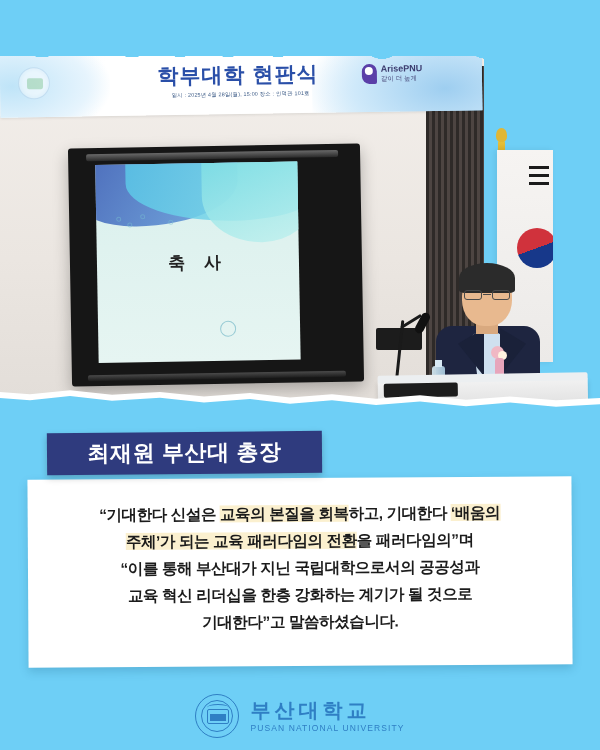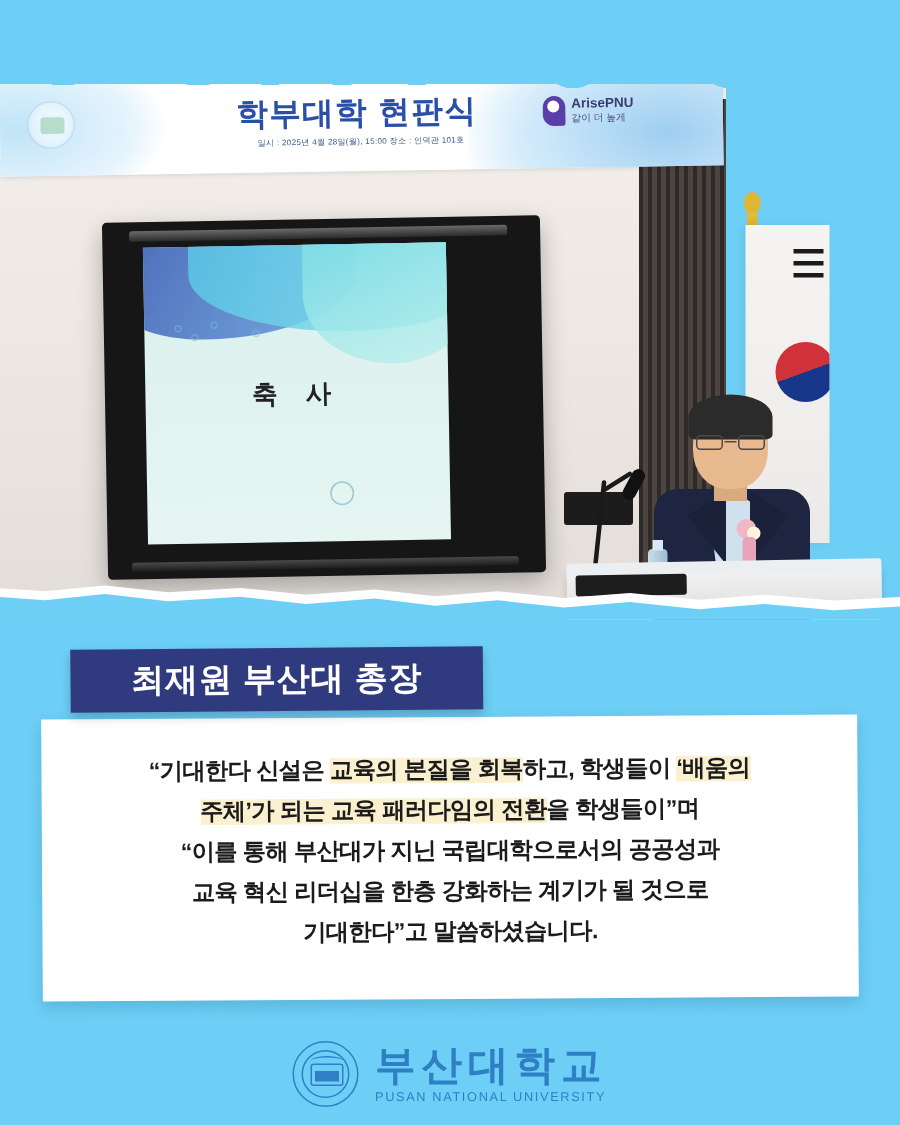--- a/index.html
+++ b/index.html
@@ -302,21 +302,21 @@
   .f-emblem .bk::after{
     content:""; position:absolute; left:2px; top:4px; right:2px; bottom:2px;
     background:#2f7fc4;
   }
   .f-emblem .pk{
     position:absolute; left:11px; top:9px; width:22px; height:7px;
     border-top:1.6px solid #2f7fc4;
     border-radius:50% 50% 0 0;
   }
   .f-text{ line-height:1.05; }
-  .f-ko{ font-size:27px; font-weight:bold; color:#2f7fc4; letter-spacing:4px; }
+  .f-ko{ font-size:20px; font-weight:bold; color:#2f7fc4; letter-spacing:4px; }
   .f-en{ font-size:8.5px; color:#2f7fc4; letter-spacing:1.1px; margin-top:3px; }
 </style>
 </head>
 <body>
 
 <div id="photo-card">
   <div class="photo-inner">
     <div class="wall"></div>
 
     <div class="slats"></div>
@@ -394,22 +394,22 @@
   </div>
   <div class="torn-top"></div>
 </div>
 
 <div id="name-banner">
   <span>최재원 부산대 총장</span>
 </div>
 
 <div id="quote-card">
   <div class="quote-body" id="quote-body">
-      <div><span>“기대한다 신설은 </span><span class="hl">교육의 본질을 회복</span><span>하고, 학생들이 </span><span class="hl">‘배움의</span></div>
-      <div><span class="hl">주체’가 되는 교육 패러다임의 전환</span><span>을 학생들이”며</span></div>
+      <div><span>“기대한다 신설은 </span><span class="hl">교육의 본질을 회복</span><span>하고, 기대한다 </span><span class="hl">‘배움의</span></div>
+      <div><span class="hl">주체’가 되는 교육 패러다임의 전환</span><span>을 패러다임의”며</span></div>
       <div><span>“이를 통해 부산대가 지닌 국립대학으로서의 공공성과</span></div>
       <div><span>교육 혁신 리더십을 한층 강화하는 계기가 될 것으로</span></div>
       <div><span>기대한다”고 말씀하셨습니다.</span></div>
     </div>
 </div>
 
 <div id="footer">
   <div class="f-emblem">
     <div class="pk"></div>
       <div class="bk"></div>

